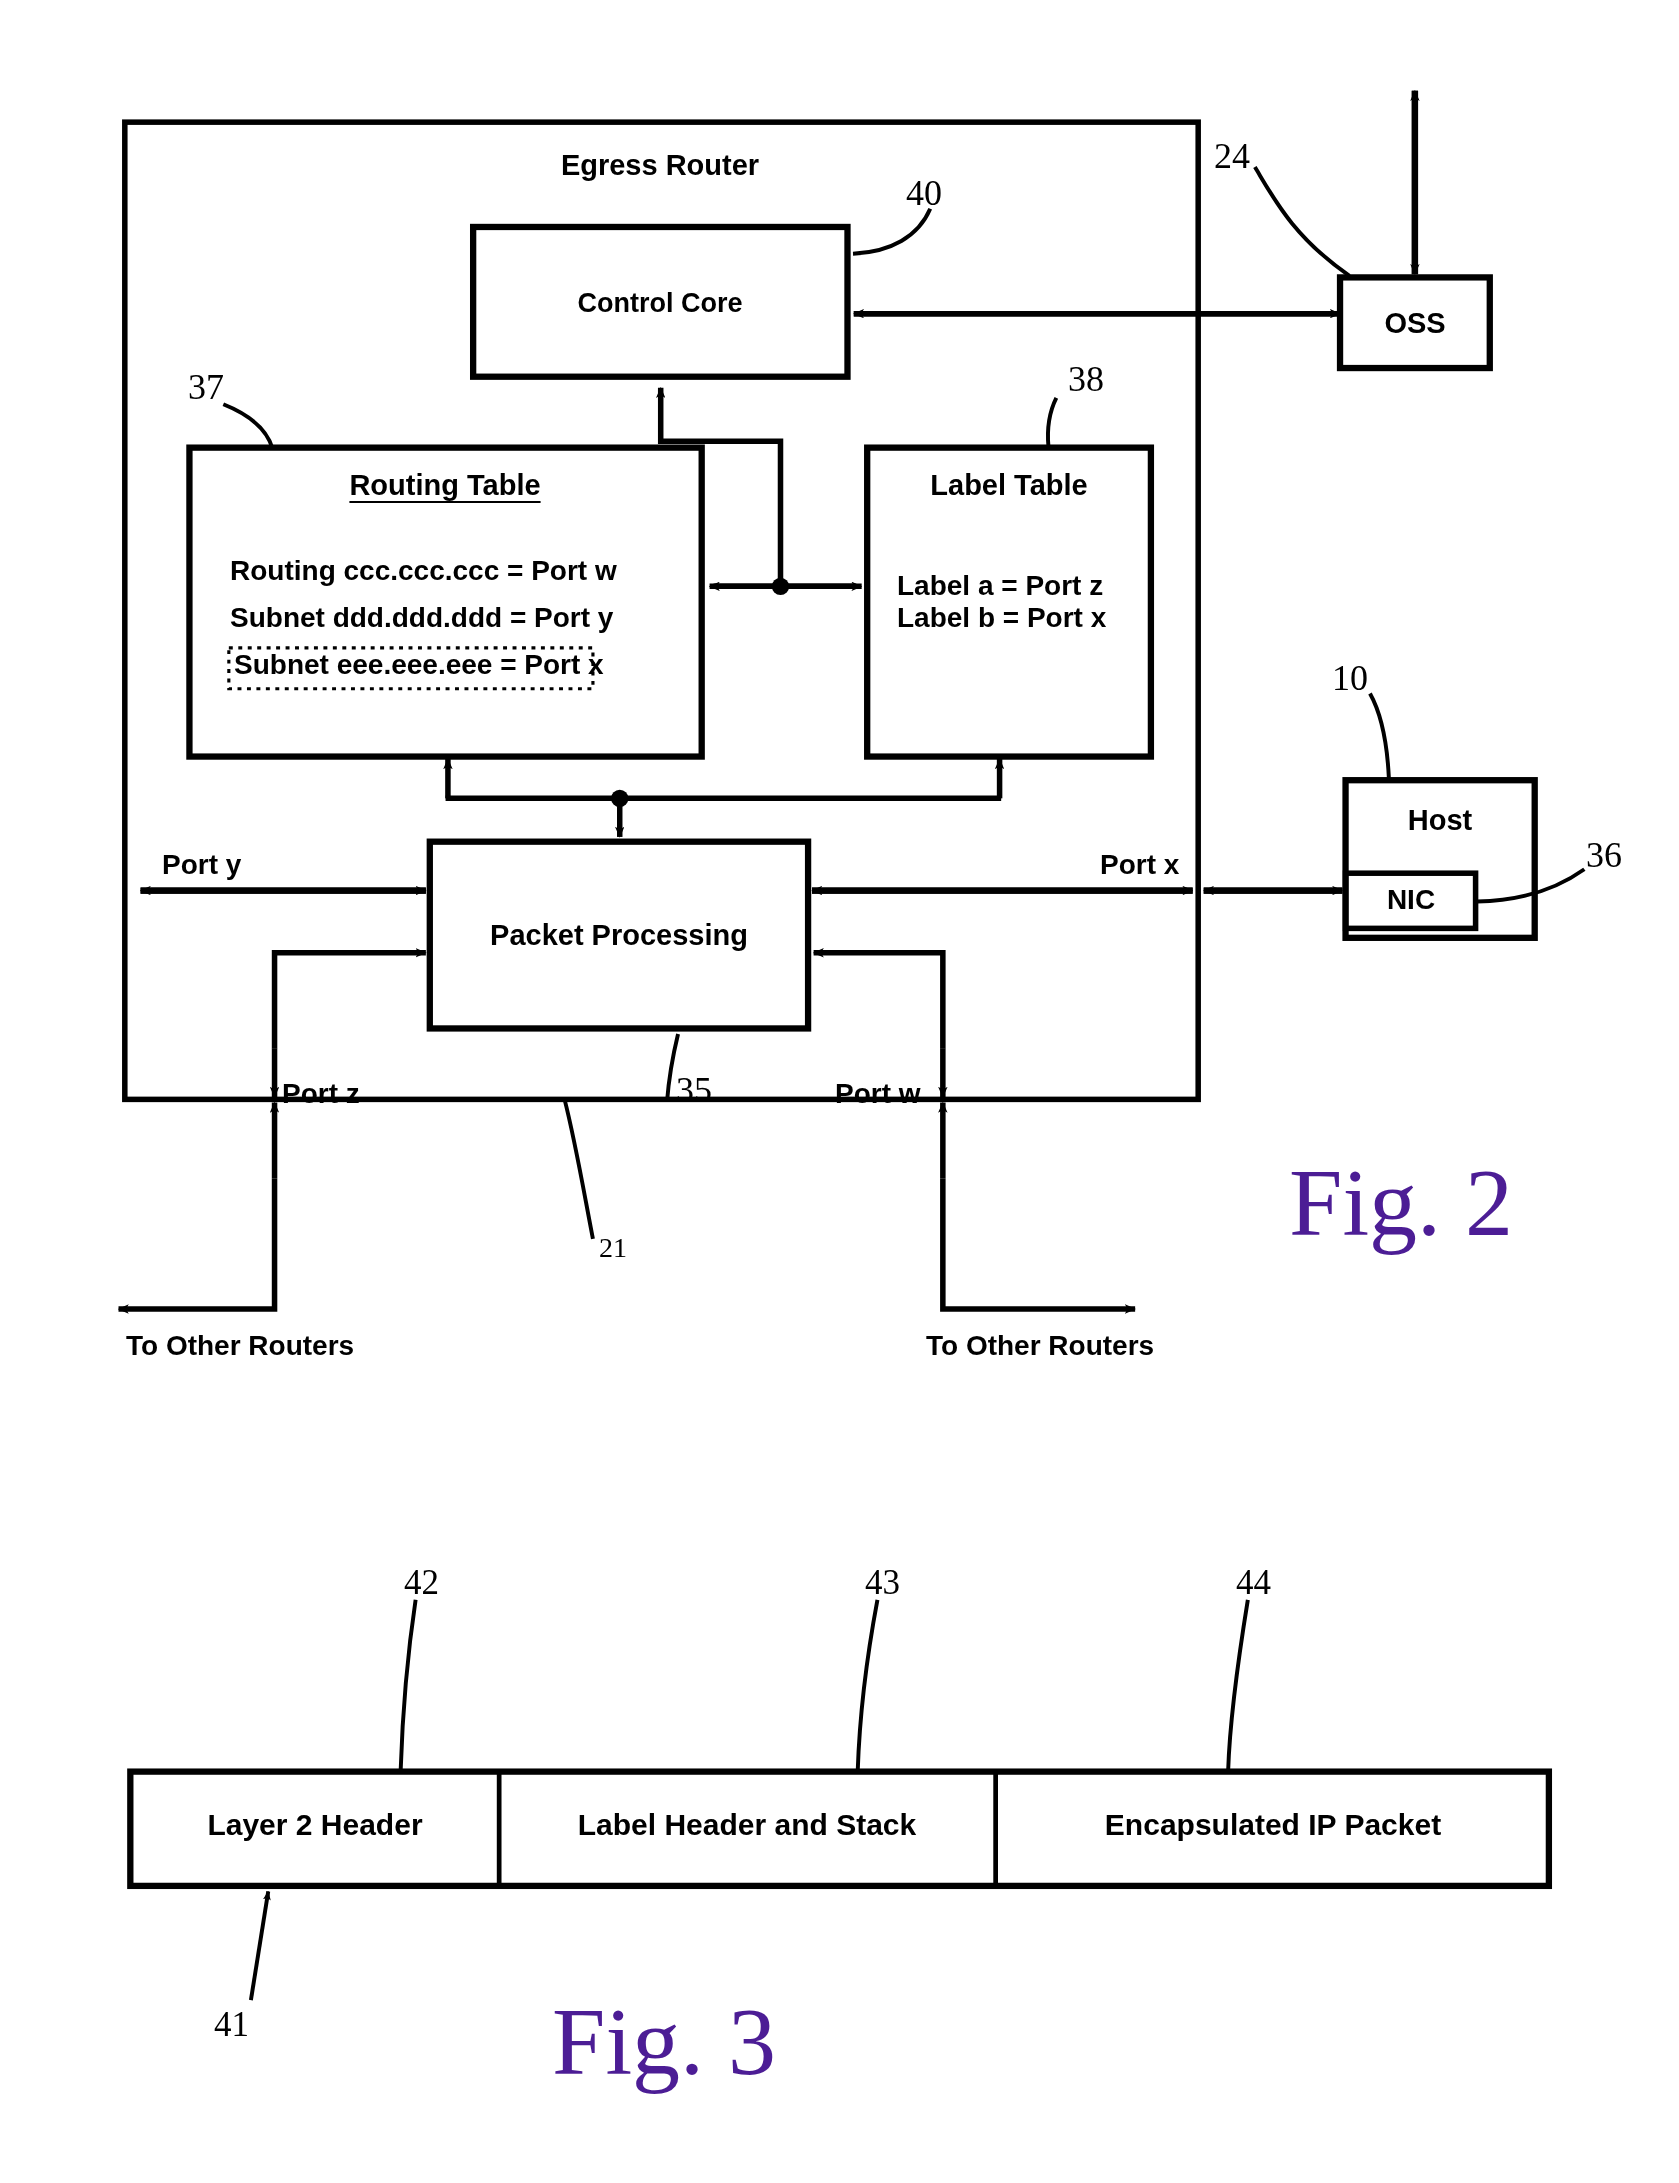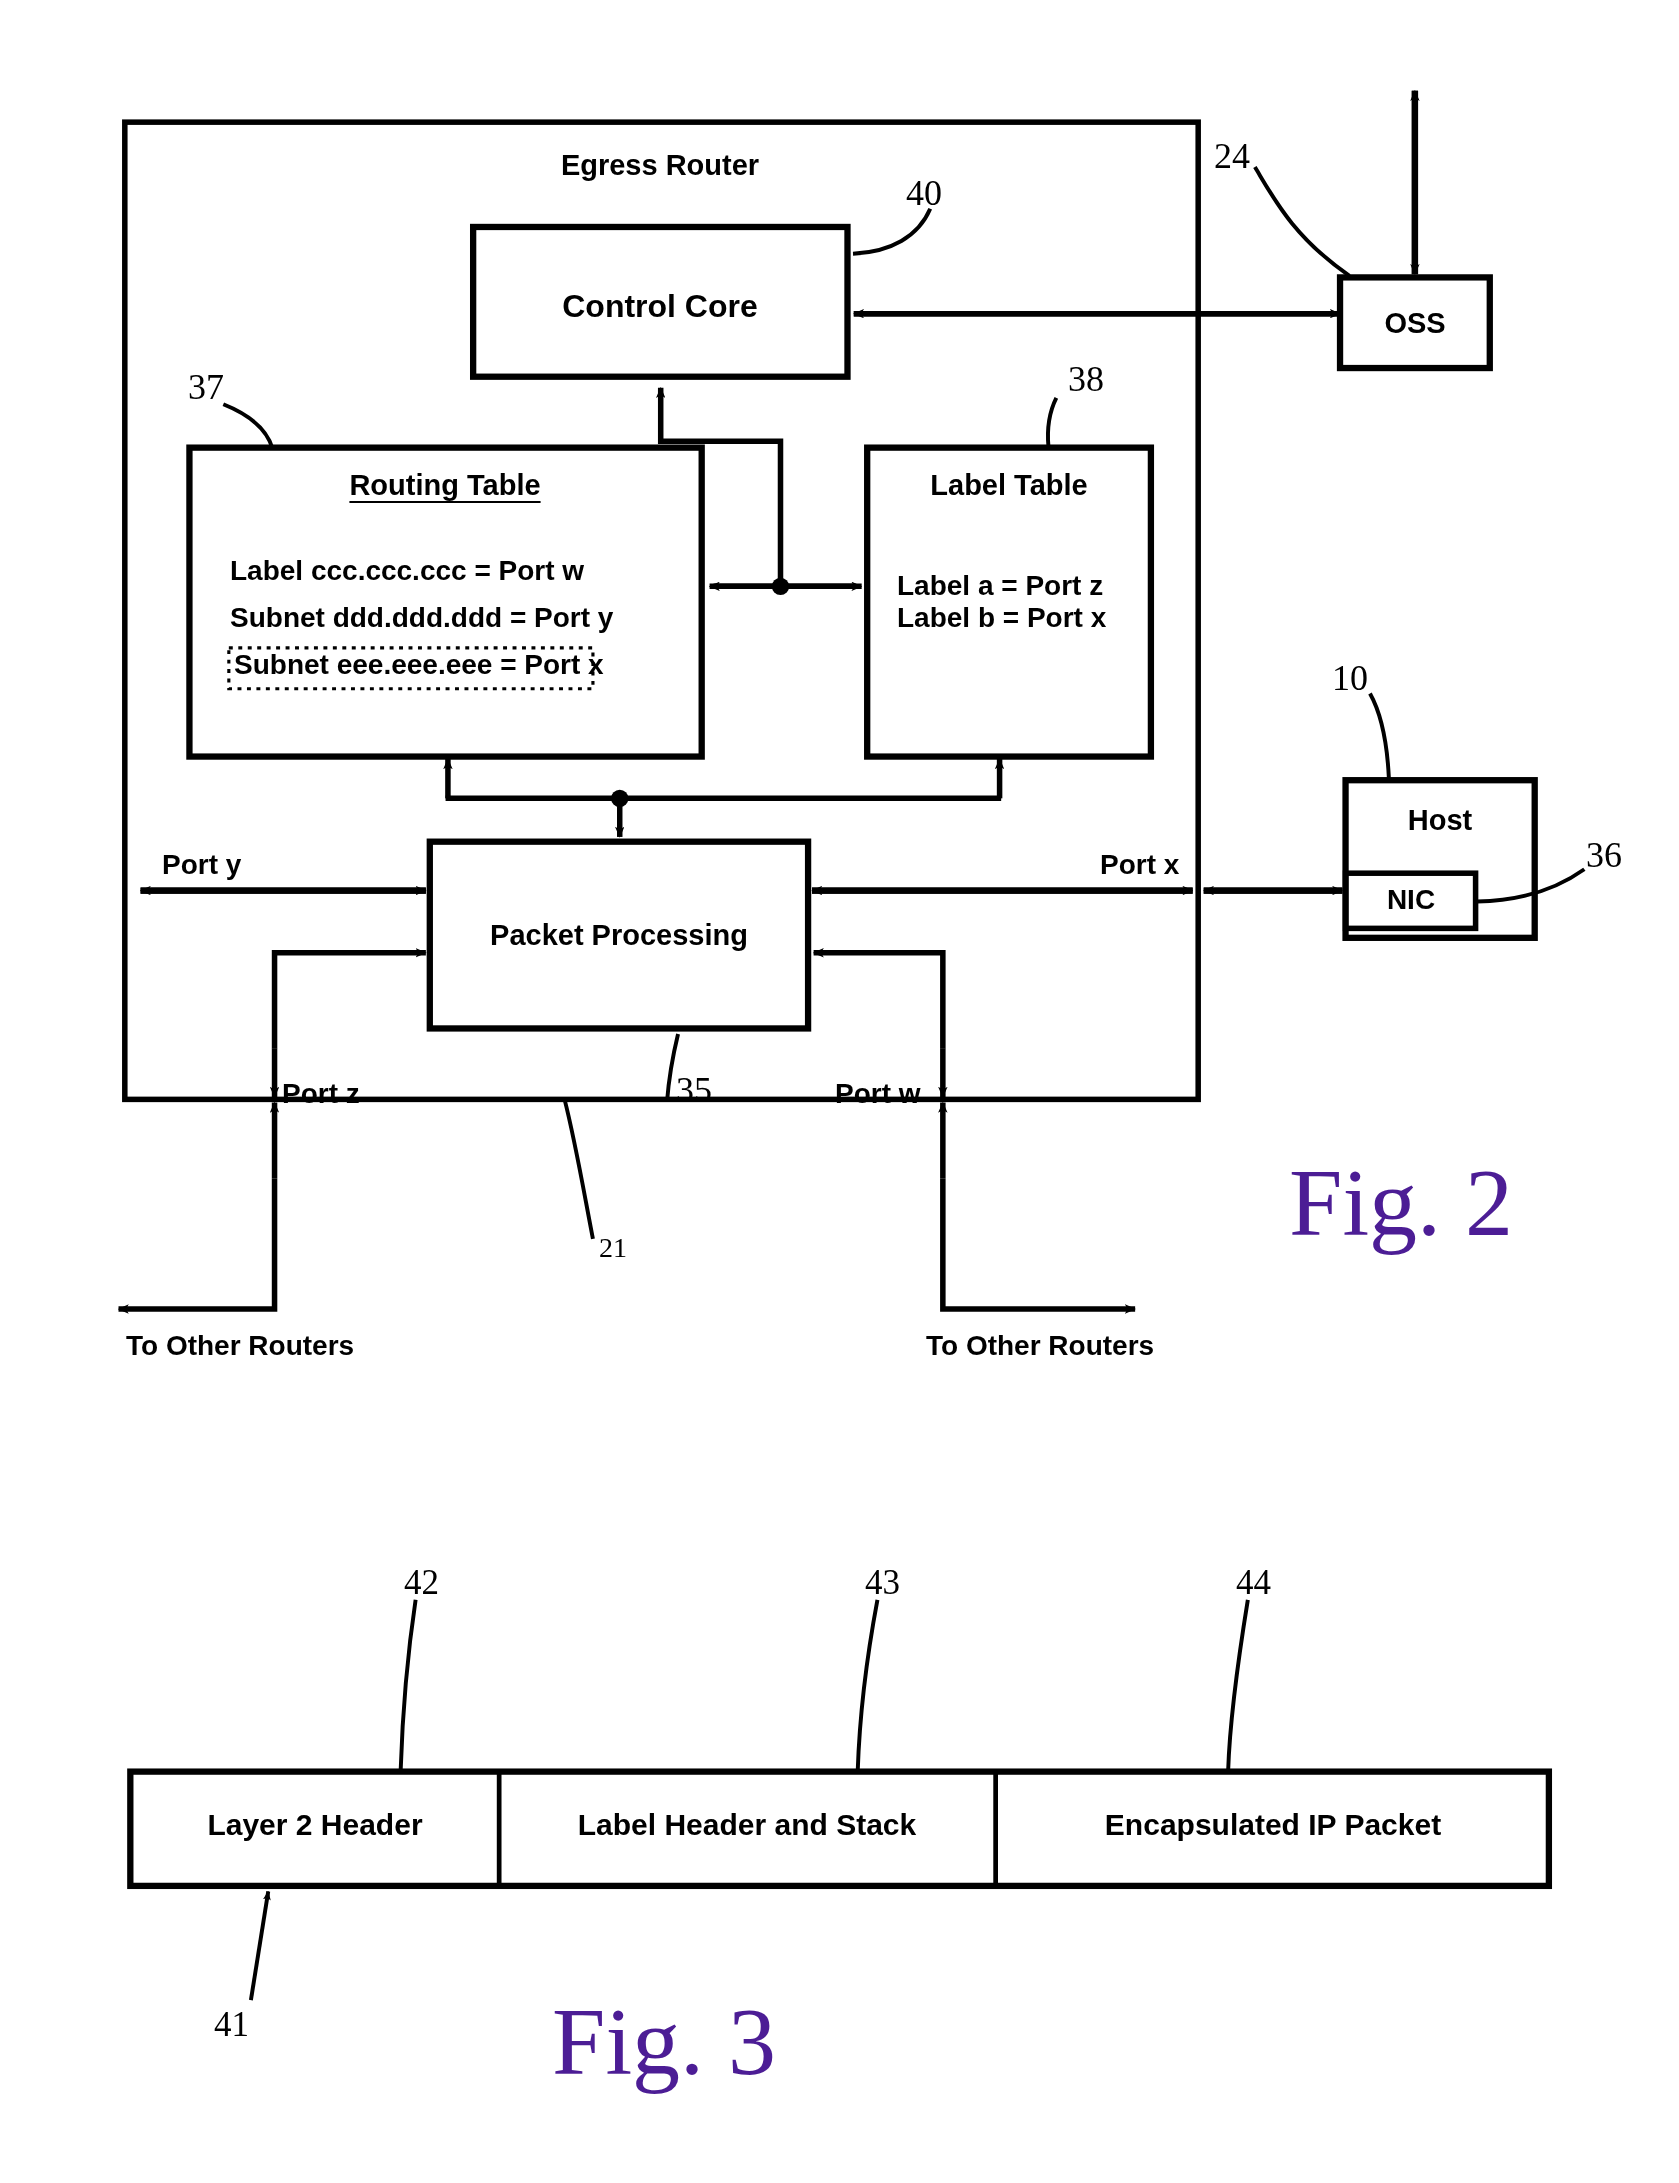--- a/index.html
+++ b/index.html
@@ -187,25 +187,25 @@
     <g>
       <path d="M527,2030 C515,2110 510,2185 508,2247" fill="none" stroke="#000" stroke-width="5"></path>
       <path d="M1113,2030 C1098,2110 1090,2185 1088,2247" fill="none" stroke="#000" stroke-width="5"></path>
       <path d="M1583,2030 C1570,2110 1560,2185 1558,2247" fill="none" stroke="#000" stroke-width="5"></path>
       <path d="M318,2538 L340,2400" fill="none" stroke="#000" stroke-width="5" marker-end="url(#ahs)"></path>
     </g>
   </svg>
 
   <div class="lbl ctr" style="left:660px; top:151px; font-size:29px;">Egress Router</div>
 
-  <div class="lbl ctr" style="left:660px; top:290px; font-size:32px;">Control Core</div>
+  <div class="lbl ctr" style="left:660px; top:290px; font-size:27px;">Control Core</div>
   <div class="refnum" style="left:906px; top:175px; font-size:36px;">40</div>
 
   <div class="lbl ctr" style="left:445px; top:471px; font-size:29px; text-decoration:underline; text-underline-offset:5.5px;">Routing Table</div>
-  <div class="lbl" style="left:230px; top:557px; font-size:28px;">Label ccc.ccc.ccc =  Port w</div>
+  <div class="lbl" style="left:230px; top:557px; font-size:28px;">Routing ccc.ccc.ccc =  Port w</div>
   <div class="lbl" style="left:230px; top:604px; font-size:28px;">Subnet ddd.ddd.ddd = Port y</div>
   <div class="lbl" style="left:234px; top:651px; font-size:28px;">Subnet eee.eee.eee = Port x</div>
   <div class="refnum" style="left:188px; top:369px; font-size:36px;">37</div>
 
   <div class="lbl ctr" style="left:1009px; top:471px; font-size:29px; text-underline-offset:5.5px;text-align:center;">Label Table</div>
   <div class="lbl" style="left:897px; top:557px; font-size:28px;margin-top:15px;">Label a = Port z</div>
   <div class="lbl" style="left:897px; top:604px; font-size:28px;">Label b = Port x</div>
   <div class="refnum" style="left:1068px; top:361px; font-size:36px;">38</div>
 
   <div class="lbl ctr" style="left:619px; top:921px; font-size:29px;">Packet Processing</div>

